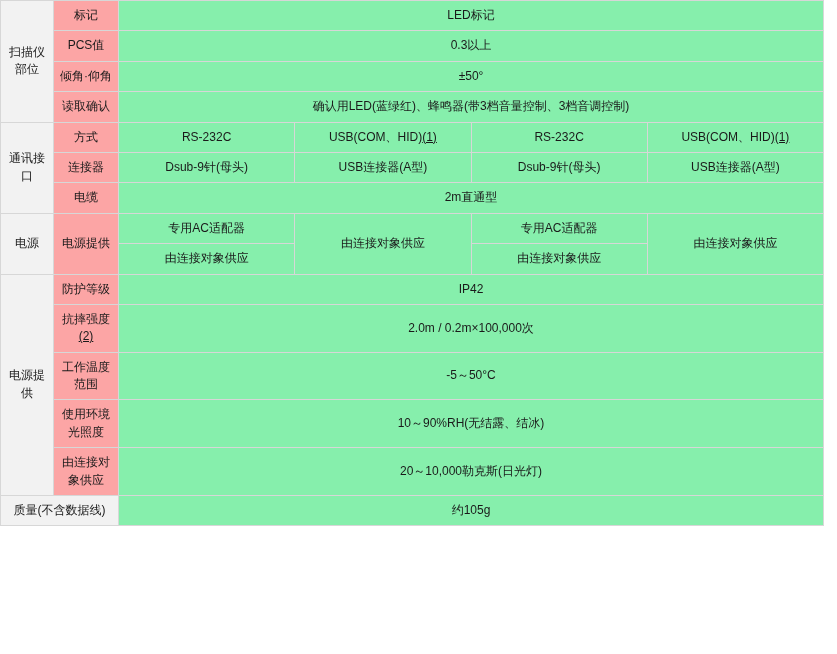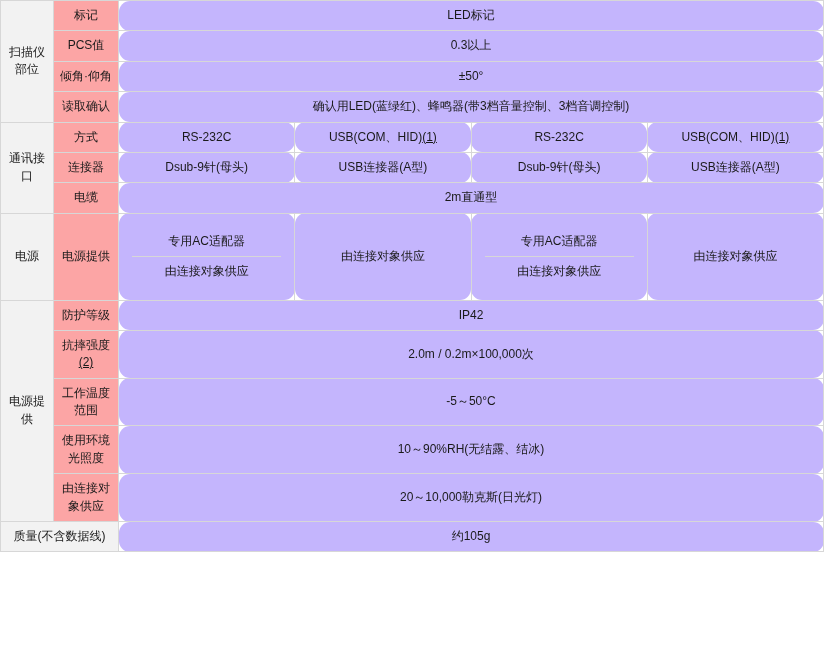--- a/index.html
+++ b/index.html
@@ -36,26 +36,25 @@
   }
   td.sub {
     background: #fca5a5;
     text-align: center;
     width: 56px;
     font-size: 12px;
     padding: 6px 3px;
   }
   td.val {
     text-align: center;
-    background: #c4b5fd;
+    background: #86efac;
     font-size: 12px;
-    border-radius: 11px;
   }
   td.val.nested {
-    padding: 13px;
+    padding: 0;
   }
   table.inner {
     border-collapse: collapse;
     width: 100%;
     height: 100%;
   }
   table.inner td {
     border: 0;
     border-bottom: 1px solid #d7d7d7;
     text-align: center;

